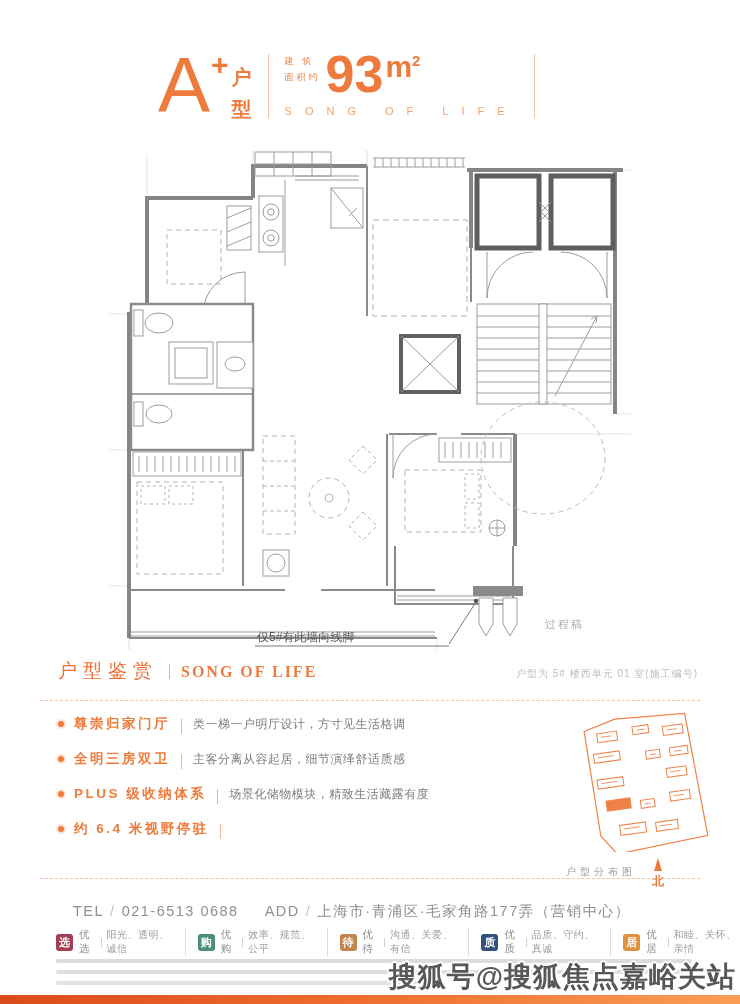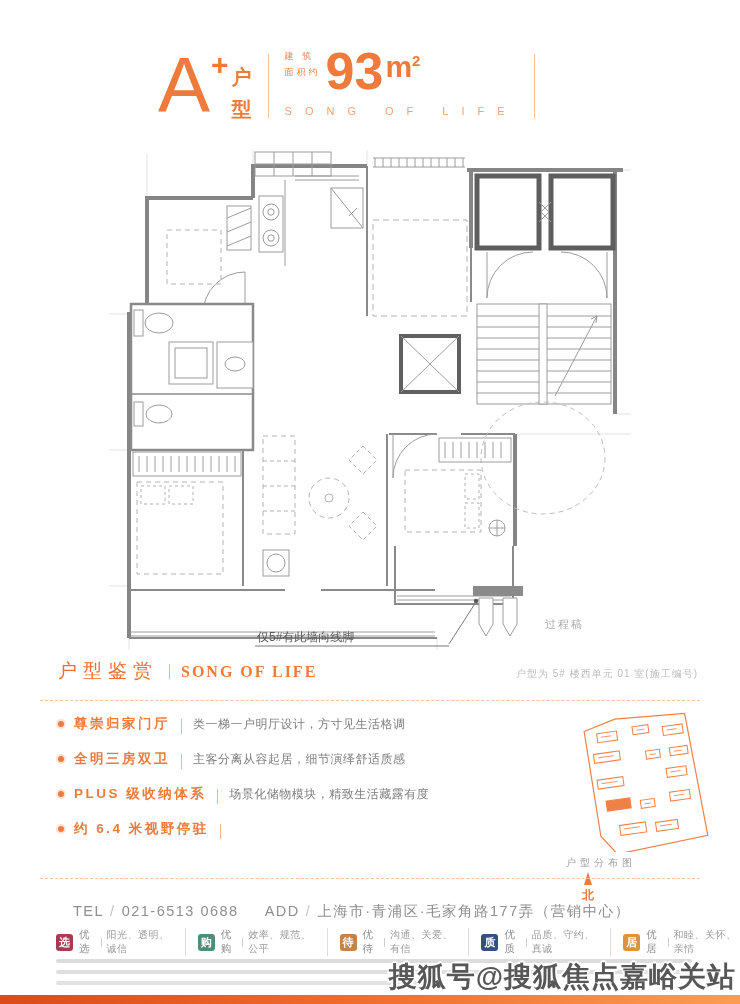--- a/index.html
+++ b/index.html
@@ -7,21 +7,21 @@
         font-family:"Liberation Sans","DejaVu Sans",sans-serif;}
 
   
   .header{position:absolute;top:50px;left:158px;display:flex;align-items:flex-start;}
   .grade-block{display:flex;align-items:flex-start;}
   .grade{font-size:78px;line-height:0.92;color:#EE7B3C;font-weight:400;}
   .grade-sup{font-size:30px;color:#EE7B3C;font-weight:700;margin:-2px 0 0 1px;}
   .type-col{display:flex;flex-direction:column;font-size:20px;color:#EE7B3C;margin:14px 0 0 3px;gap:5px;font-weight:700;}
   .vdiv{width:1px;height:64px;background:#f6c09c;margin:4px 16px 0 16px;}
   .mid-block{display:flex;flex-direction:column;}
-  .mid-row{display:flex;align-items:flex-start;}
+  .mid-row{display:flex;align-items:center;}
   .area-prefix{display:flex;flex-direction:column;font-size:9px;color:#EE7B3C;letter-spacing:3px;margin:0 5px 9px 0;gap:3px;white-space:nowrap;}
   .area-val{font-size:52px;font-weight:700;color:#EE7B3C;line-height:0.82;}
   .area-unit{font-size:30px;font-weight:700;color:#EE7B3C;margin:0 0 14px 2px;}
   .area-unit sup{font-size:15px;}
   .rooms{font-size:33px;color:#EE7B3C;letter-spacing:4px;margin:0 0 5px 30px;white-space:nowrap;}
   .tagline{margin-top:7px;font-size:11px;color:#f2a26d;letter-spacing:13px;white-space:nowrap;}
 
   
   .plan{position:absolute;left:105px;top:146px;}
   .plan svg{display:block;}
@@ -36,21 +36,21 @@
   .dash2{position:absolute;top:878px;left:40px;right:40px;border-top:1px dashed #f6c4a2;}
 
   .bullets{position:absolute;top:713px;left:58px;width:480px;}
   .bullet{display:flex;align-items:center;height:22px;margin-bottom:13px;white-space:nowrap;}
   .dot{width:6px;height:6px;border-radius:50%;background:#EE7B3C;box-shadow:0 0 0 2px rgba(240,129,62,.22);margin-right:10px;flex:0 0 auto;}
   .b-label{font-size:13.5px;font-weight:700;color:#EE7B3C;letter-spacing:2.5px;}
   .b-desc{font-size:12px;color:#7d7d7d;letter-spacing:0.5px;}
 
   .sitemap{position:absolute;top:710px;left:566px;width:156px;}
   .sitemap svg{display:block;margin-left:6px;}
-  .sitemap-foot{display:flex;align-items:flex-start;margin-top:4px;flex-direction:column;}
+  .sitemap-foot{display:flex;align-items:center;margin-top:4px;}
   .sitemap-caption{font-size:10px;color:#9a9a9a;letter-spacing:4px;}
   .north{display:flex;flex-direction:column;align-items:center;margin-left:16px;transform:translateY(2px);}
   .north-arrow{width:0;height:0;border-left:4px solid transparent;border-right:4px solid transparent;border-bottom:13px solid #EE7B3C;margin-bottom:2px;}
   .north-label{font-size:12px;color:#EE7B3C;font-weight:700;}
 
   
   .contact{position:absolute;top:902px;left:57px;font-size:14.5px;color:#8f8f8f;letter-spacing:1.5px;white-space:nowrap;margin-left:16px;}
   .contact .slash{color:#c4c4c4;margin:0 6px;}
   .contact .gap{display:inline-block;width:26px;}
 

